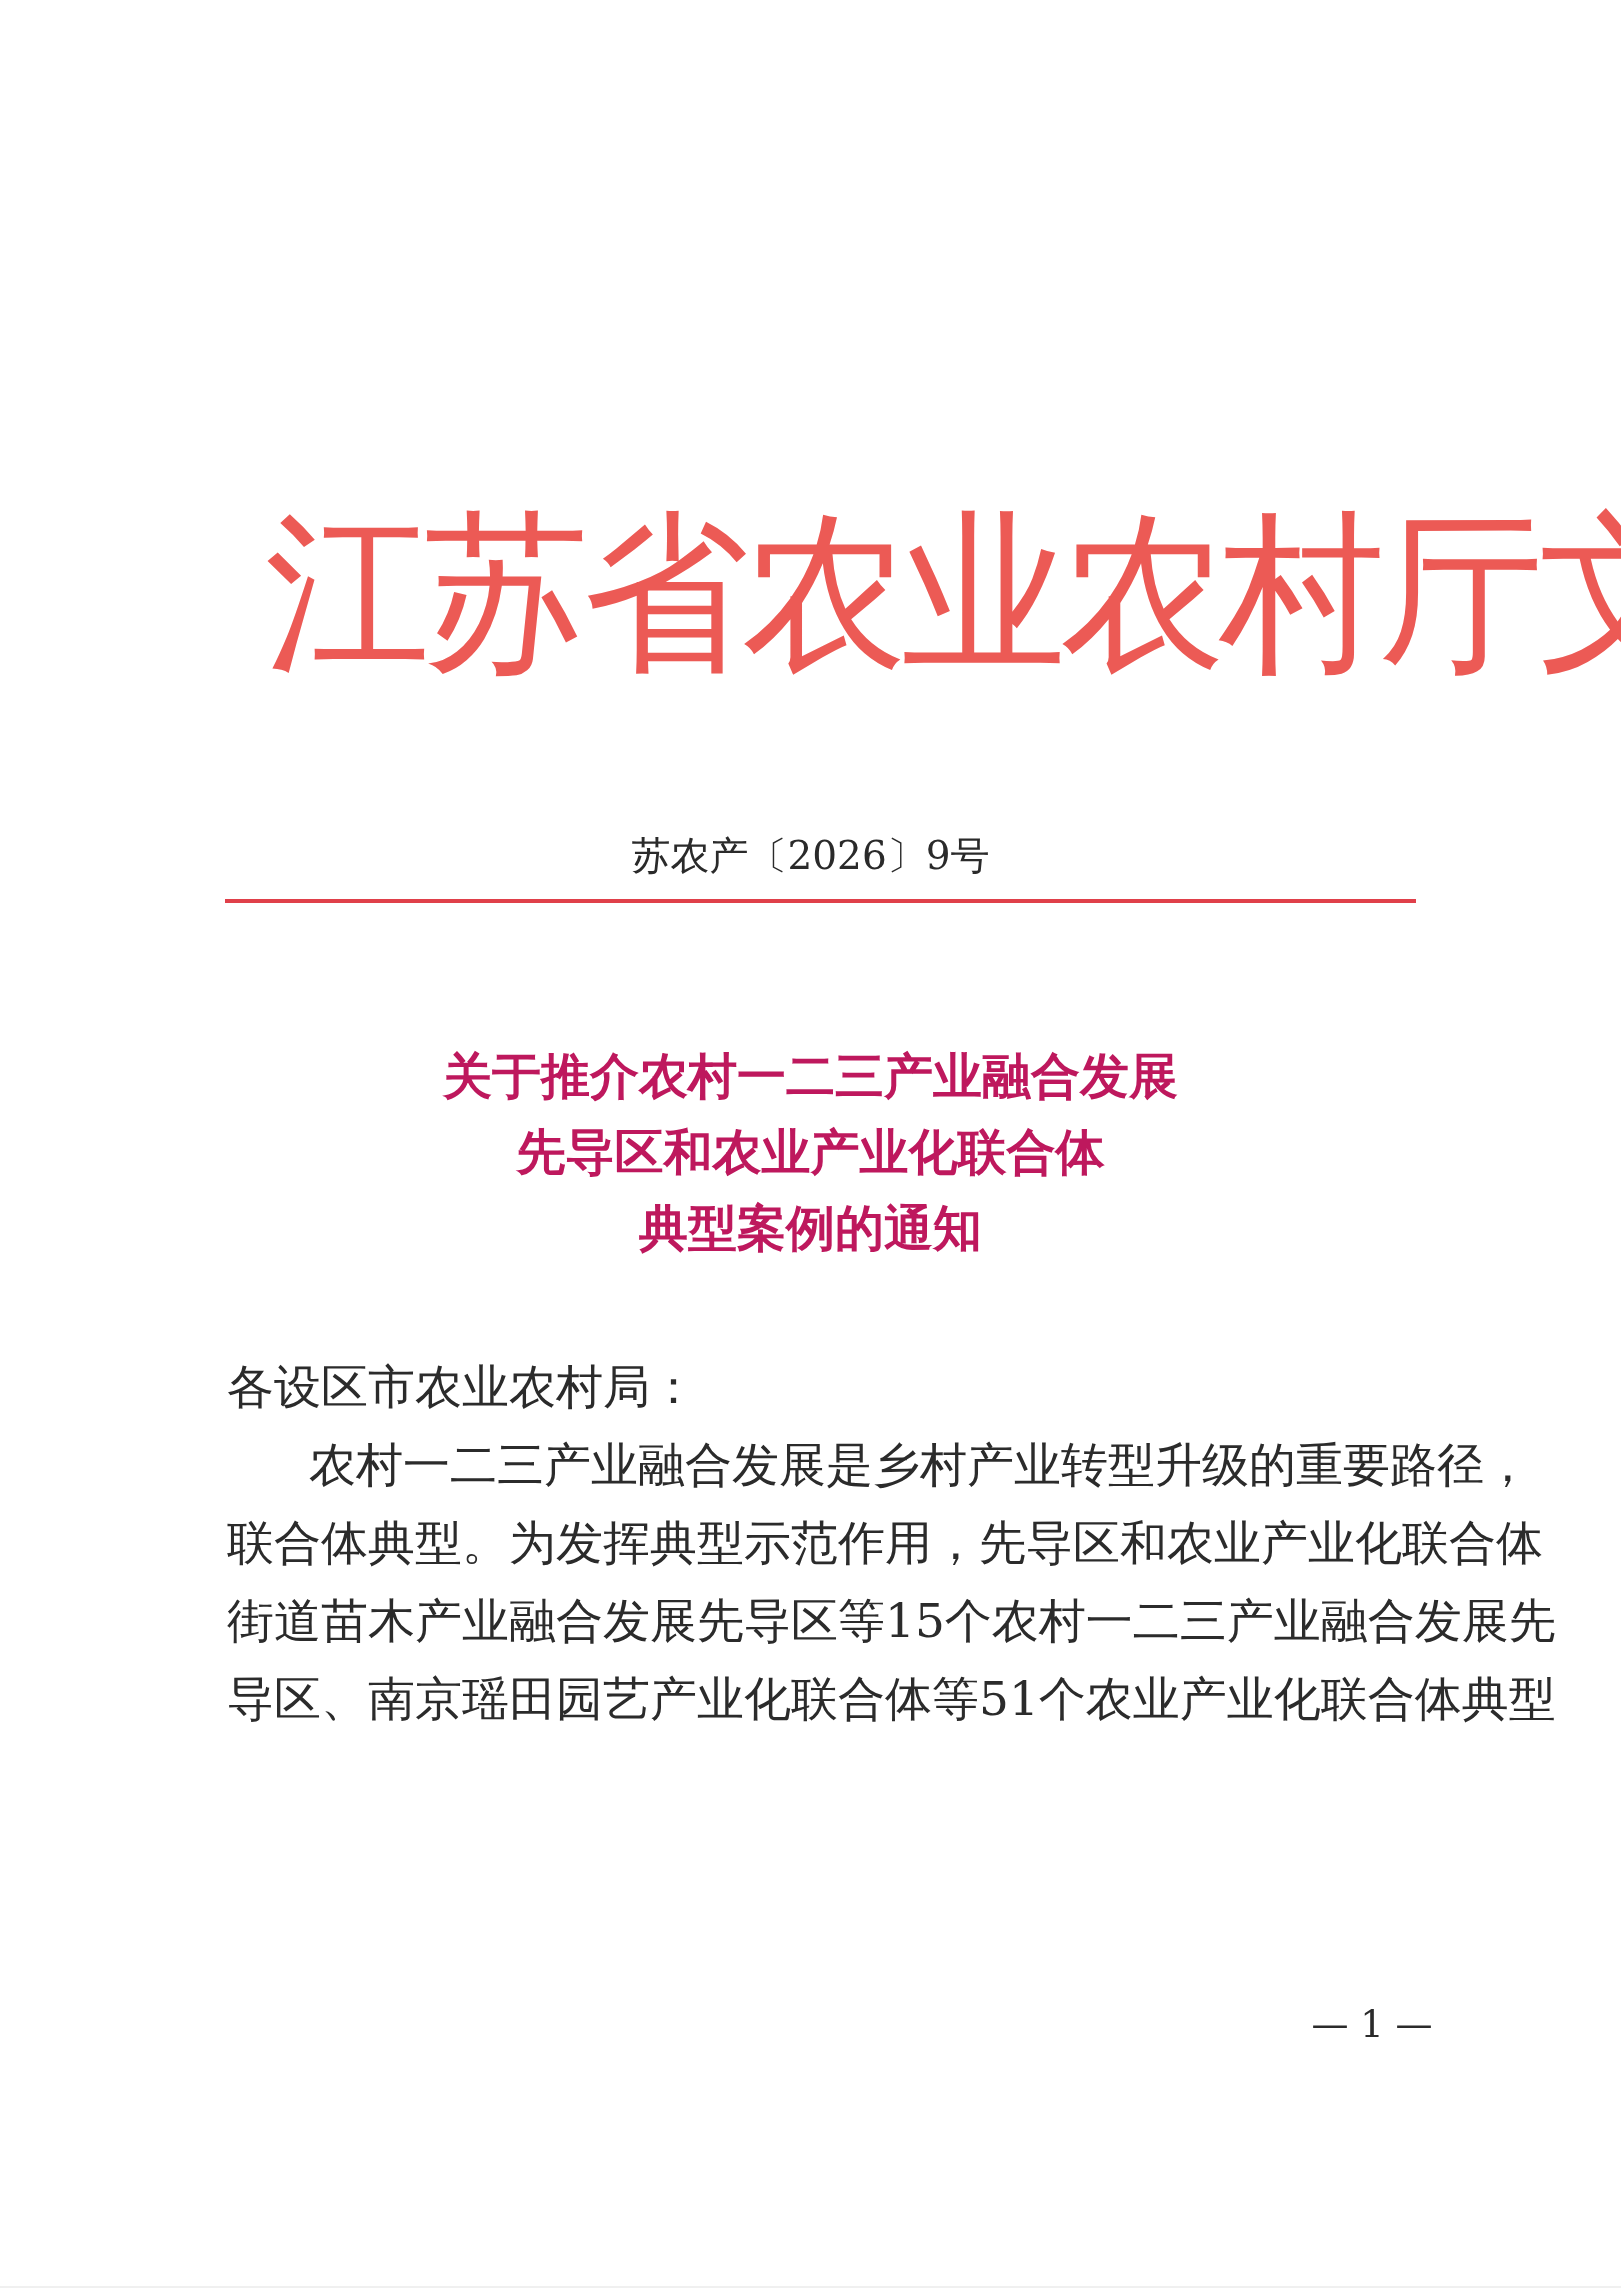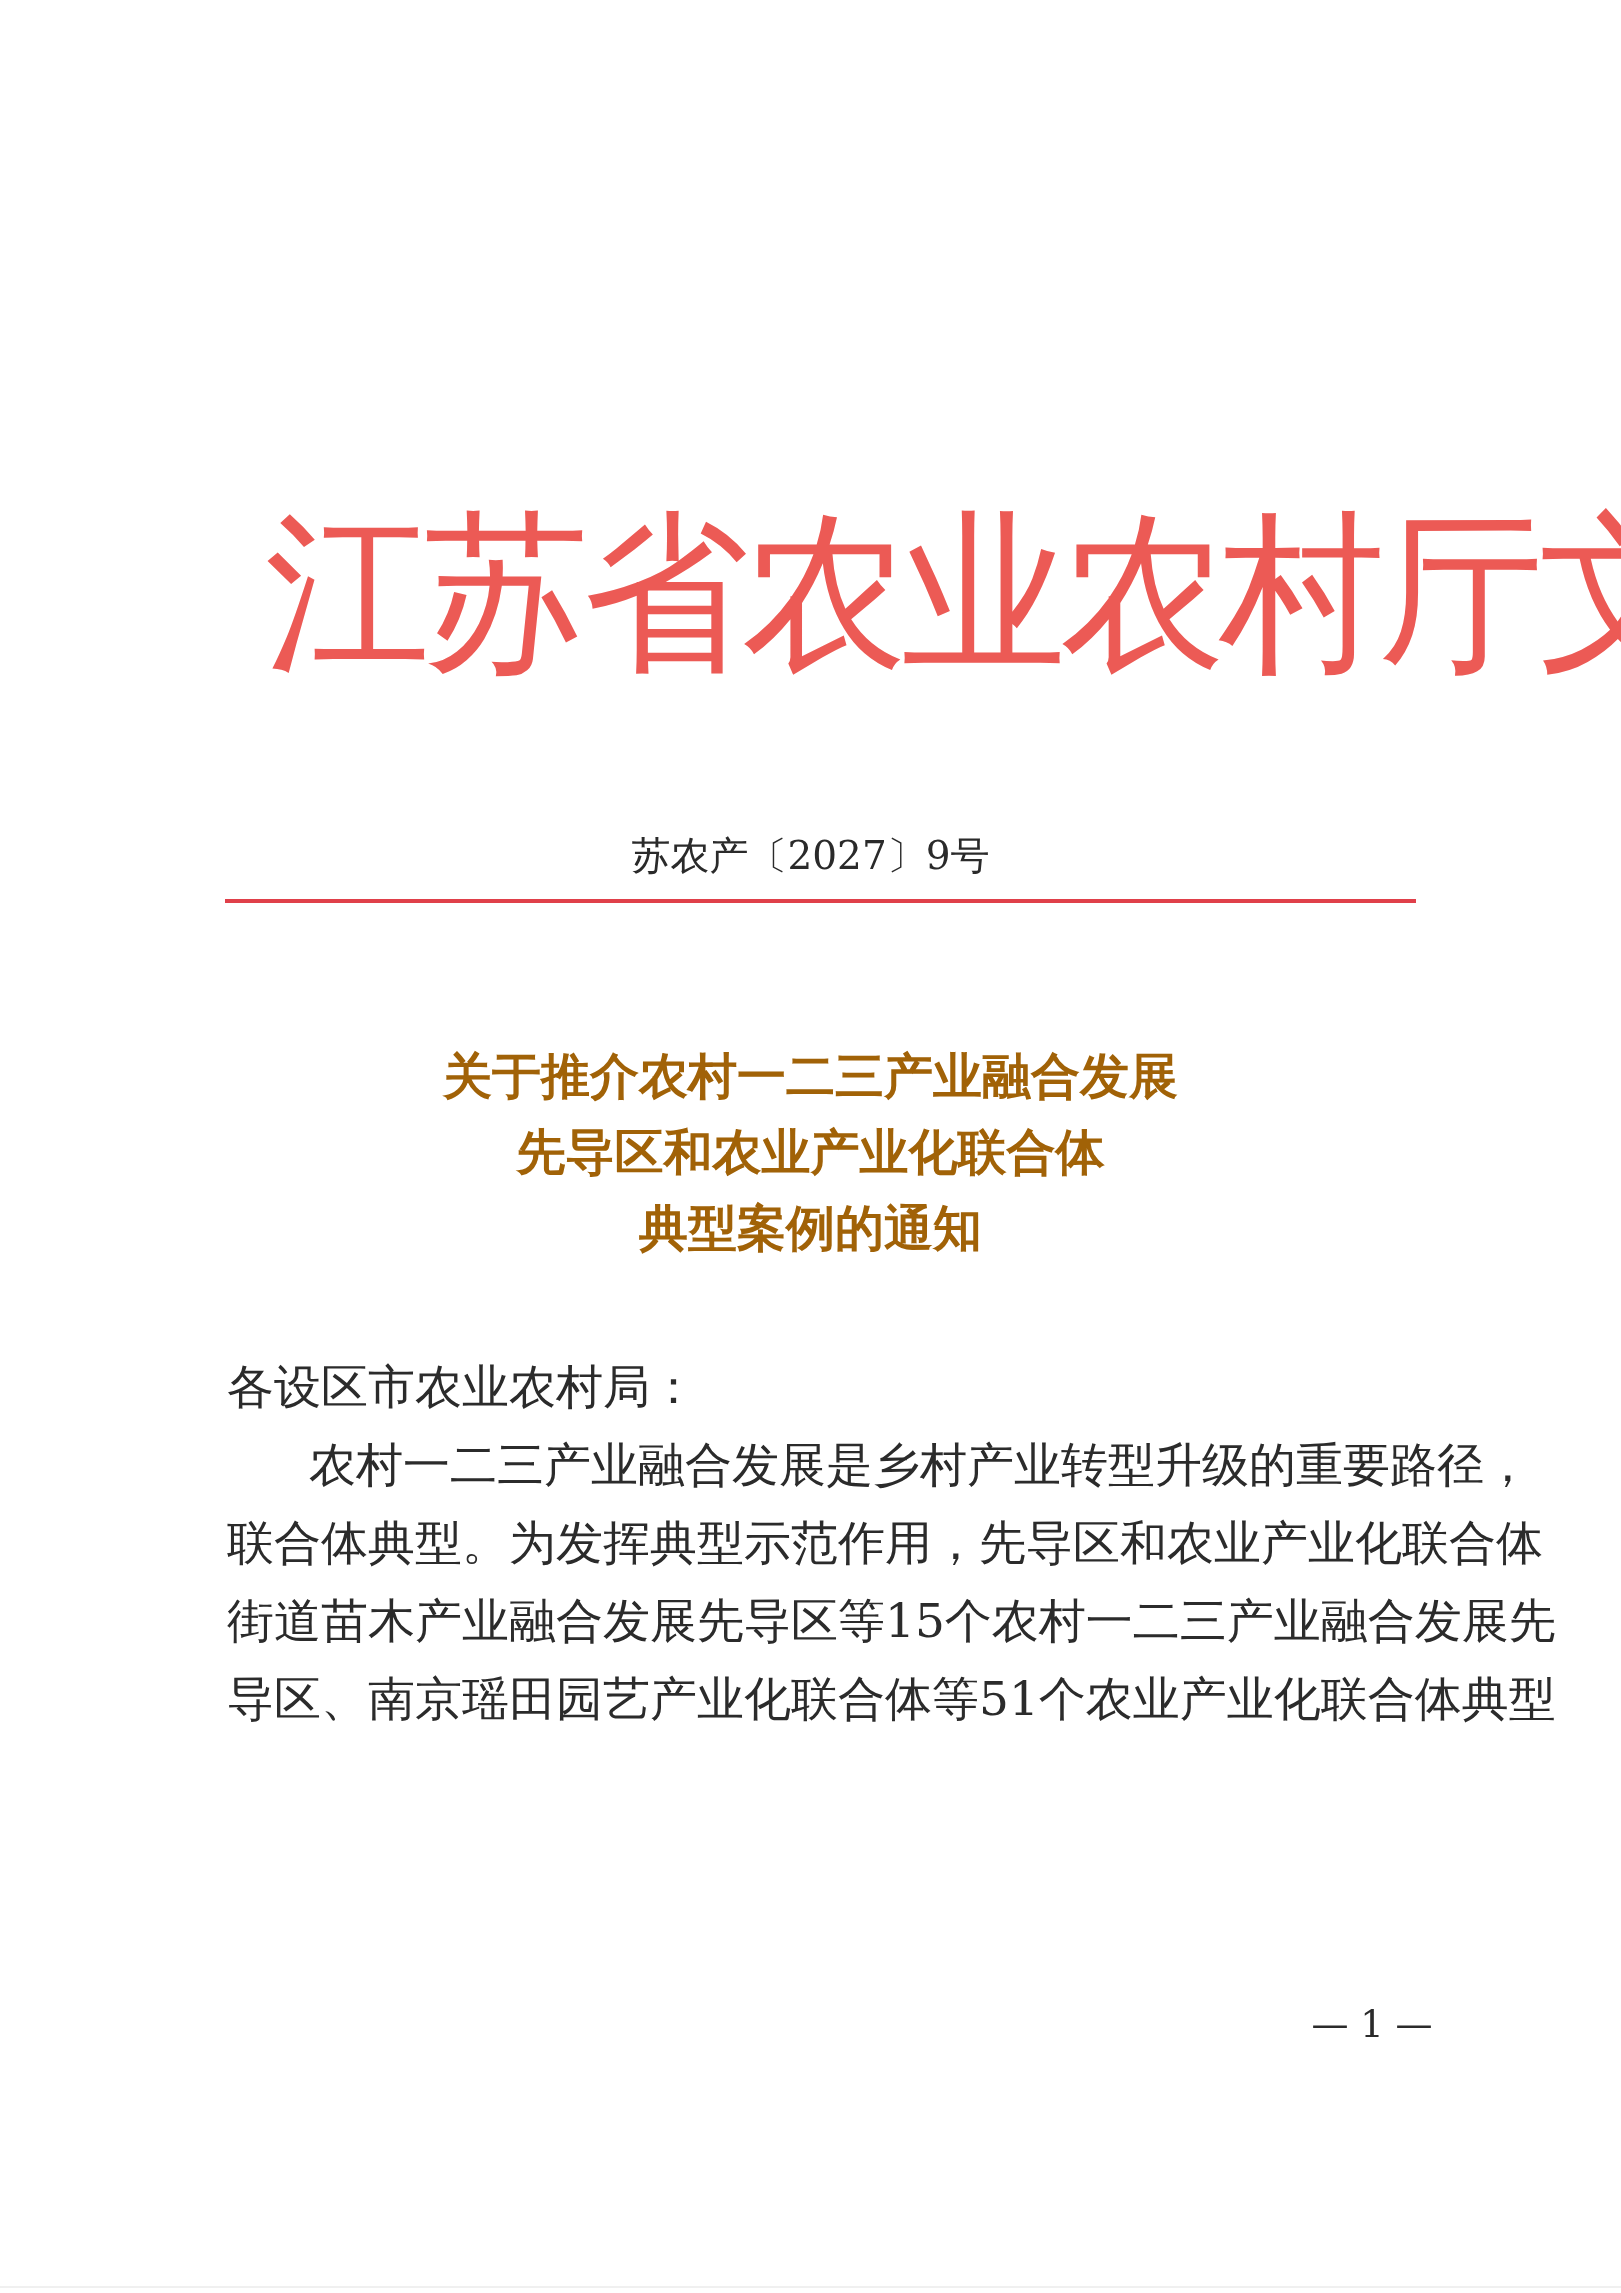--- a/index.html
+++ b/index.html
@@ -17,21 +17,21 @@
       text-align: center; font-family: "DejaVu Serif", serif;
       font-size: 39px; line-height: 55px; color: #2a2a2a;
     }
     .redline {
       position: absolute; left: 225px; top: 899px; width: 1191px; height: 3.9px;
       background: #e0404a;
     }
     .title {
       position: absolute; left: 0; width: 1621px; top: 1039px;
       text-align: center; font-family: "DejaVu Sans", sans-serif; font-weight: bold;
-      font-size: 49px; line-height: 76px; color: #a16207;
+      font-size: 49px; line-height: 76px; color: #be185d;
     }
     .title div { white-space: nowrap; }
     .body {
       position: absolute; left: 227px; top: 1348px; width: 1196px;
       font-family: "DejaVu Serif", serif; font-size: 47px; color: #2b2b2b;
       line-height: 78px;
     }
     .body .line { white-space: nowrap; height: 78px; text-align-last: justify; text-align: justify; }
     .body .indent { padding-left: 82px; }
     .footer-num {
@@ -41,21 +41,21 @@
     }
     .bottom-edge {
       position: absolute; left: 0; top: 2286px; width: 1621px; height: 2px; background: #f0f0f0;
     }
   </style>
 </head>
 <body>
 
 <div class="page">
   <div class="masthead">江苏省农业农村厅文件</div>
-  <div class="docno">苏农产〔2027〕9号</div>
+  <div class="docno">苏农产〔2026〕9号</div>
   <div class="redline"></div>
 
   <div class="title">
     <div>关于推介农村一二三产业融合发展</div>
     <div>先导区和农业产业化联合体</div>
     <div>典型案例的通知</div>
   </div>
 
   <div class="body">
     <div class="line" style="text-align-last:left;">各设区市农业农村局：</div>

